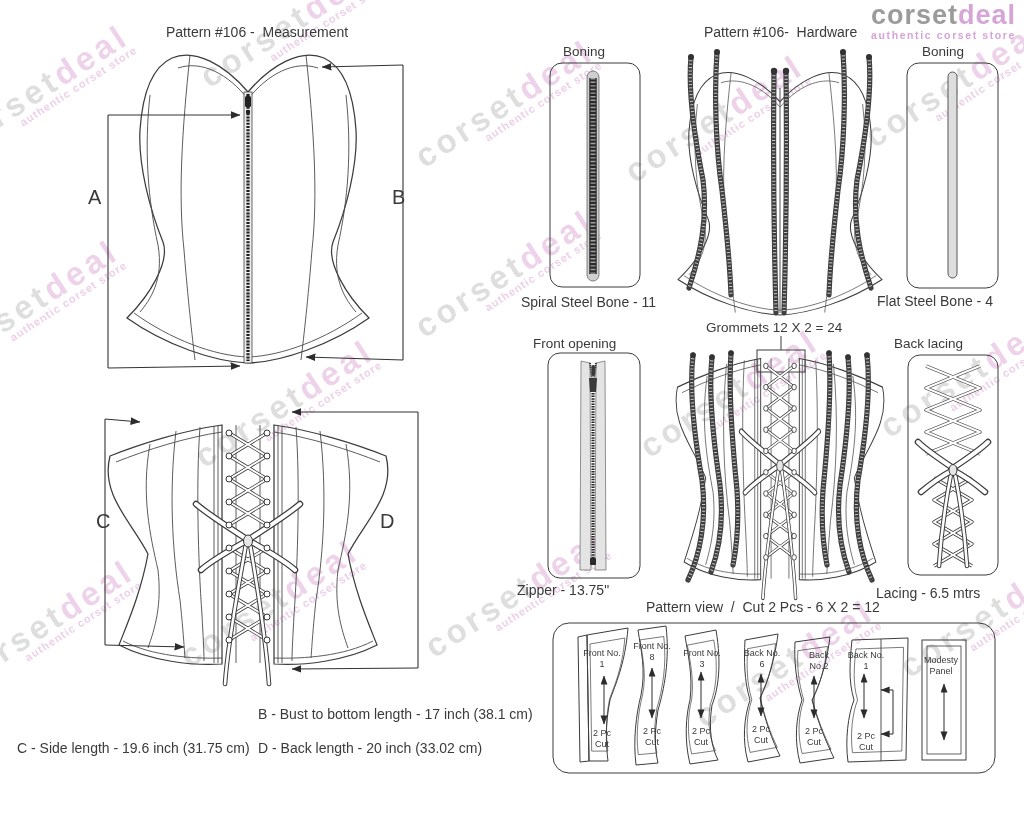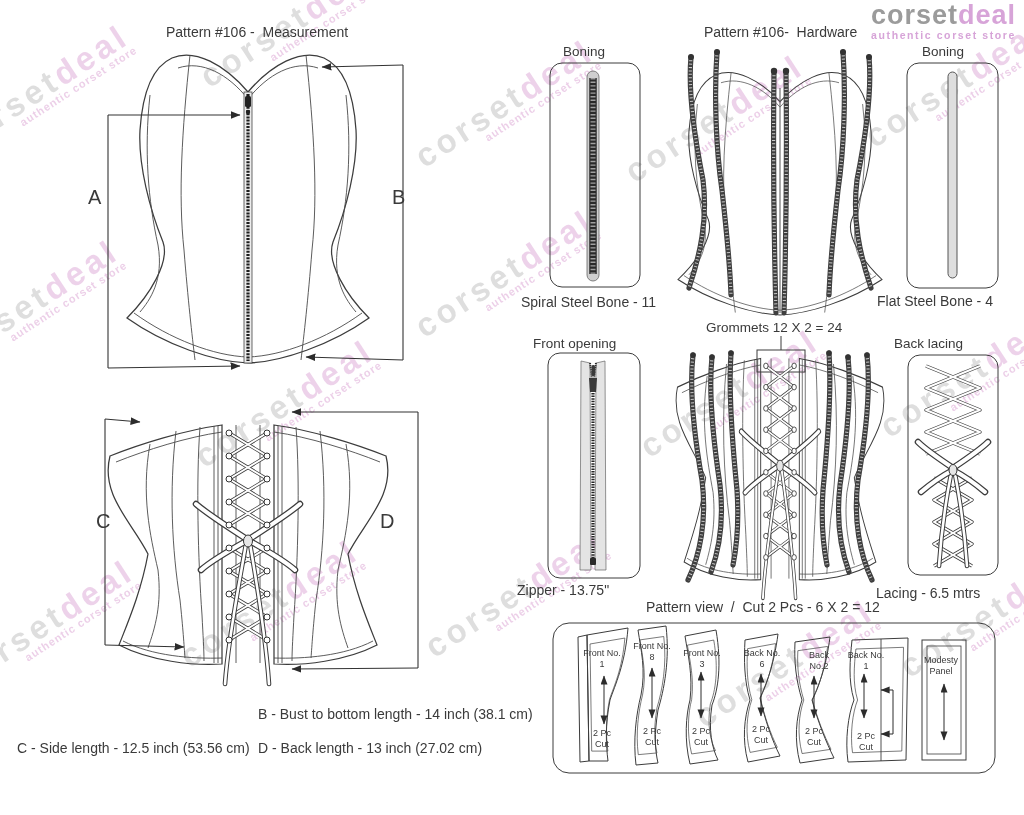--- a/index.html
+++ b/index.html
@@ -344,23 +344,23 @@
   <div class="txt t14 ctr" style="left:517px;top:582px;width:150px">Zipper - 13.75"</div>
   <div class="txt t14 ctr" style="left:876px;top:585px;width:150px">Lacing - 6.5 mtrs</div>
 
   <div class="txt t14 ctr" style="left:646px;top:599px;width:250px">Pattern view  /  Cut 2 Pcs - 6 X 2 = 12</div>
 
   <div class="txt big" style="left:88px;top:186px">A</div>
   <div class="txt big" style="left:392px;top:186px">B</div>
   <div class="txt big" style="left:96px;top:510px">C</div>
   <div class="txt big" style="left:380px;top:510px">D</div>
 
-  <div class="txt t14" style="left:258px;top:706px">B - Bust to bottom length - 14 inch (38.1 cm)</div>
-  <div class="txt t14" style="left:17px;top:740px">C - Side length - 12.5 inch (53.56 cm)</div>
-  <div class="txt t14" style="left:258px;top:740px">D - Back length - 13 inch (27.02 cm)</div>
+  <div class="txt t14" style="left:258px;top:706px">B - Bust to bottom length - 17 inch (38.1 cm)</div>
+  <div class="txt t14" style="left:17px;top:740px">C - Side length - 19.6 inch (31.75 cm)</div>
+  <div class="txt t14" style="left:258px;top:740px">D - Back length - 20 inch (33.02 cm)</div>
 
   <div class="panel-lbl" style="left:582px;top:648px;width:40px">Front No. 1</div>
   <div class="panel-lbl" style="left:632px;top:641px;width:40px">Front No. 8</div>
   <div class="panel-lbl" style="left:682px;top:648px;width:40px">Front No. 3</div>
   <div class="panel-lbl" style="left:742px;top:648px;width:40px">Back No. 6</div>
   <div class="panel-lbl" style="left:799px;top:650px;width:40px">Back No.2</div>
   <div class="panel-lbl" style="left:846px;top:650px;width:40px">Back No. 1</div>
   <div class="panel-lbl" style="left:917px;top:655px;width:48px">Modesty Panel</div>
   <div class="panel-lbl" style="left:588px;top:728px;width:28px">2 Pc Cut</div>
   <div class="panel-lbl" style="left:638px;top:726px;width:28px">2 Pc Cut</div>

